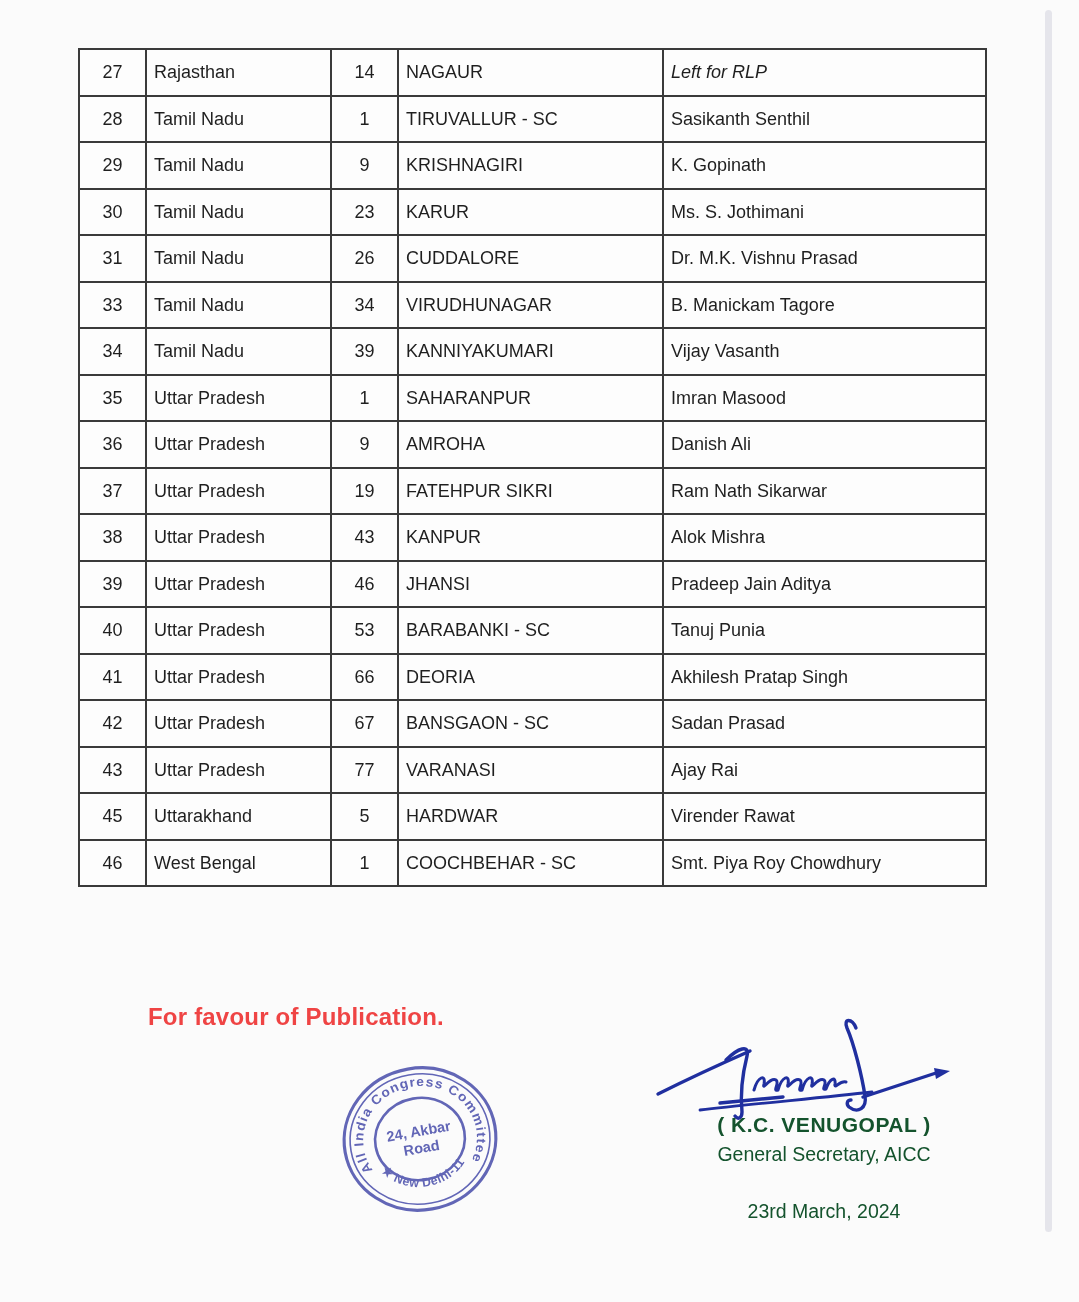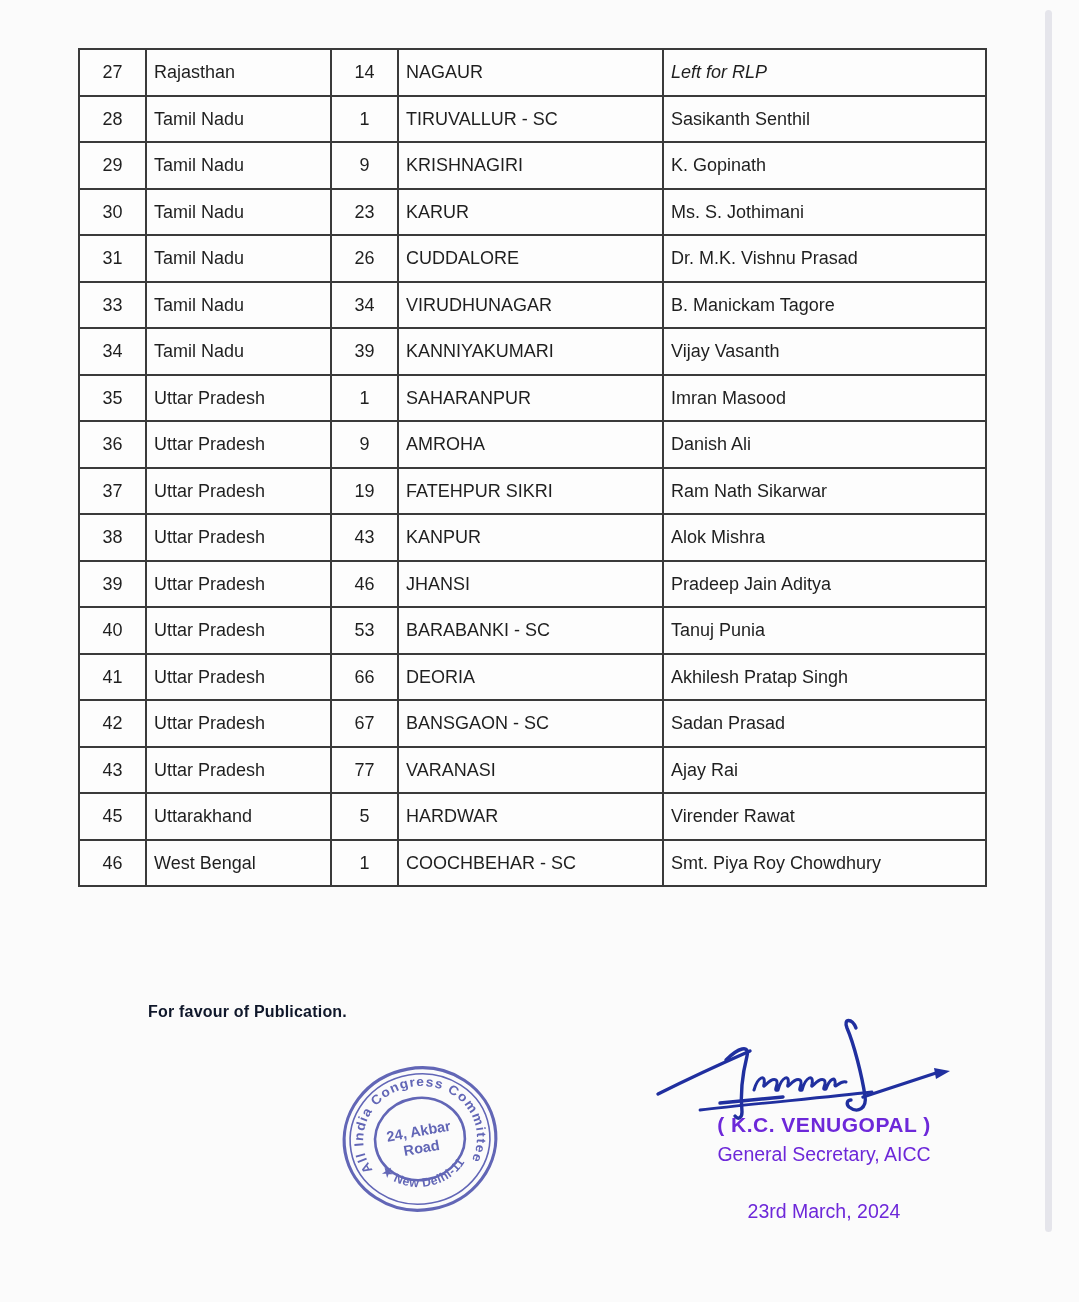--- a/index.html
+++ b/index.html
@@ -27,26 +27,26 @@
     line-height:1.12;
     vertical-align:middle;
     overflow:hidden;
     color:#1f1f1f;
   }
   td.c-serial,td.c-number{text-align:center;padding:1px 2px;}
   td.c-candidate.it{font-style:italic;margin-left:24px;}
   
   .pub-note{
     position:absolute;left:148px;top:1003px;
-    font-size:16px;font-weight:bold;color:#0f172a;
+    font-size:24px;font-weight:bold;color:#ef4444;
     letter-spacing:.2px;
   }
   .signatory{
     position:absolute;left:648px;top:1110px;width:352px;
-    text-align:center;color:#6d28d9;
+    text-align:center;color:#14532d;
   }
   .signatory .name{font-size:21px;font-weight:bold;letter-spacing:.5px;line-height:30px;}
   .signatory .title{font-size:19.5px;line-height:28px;text-align:center;}
   .signatory .date{font-size:19.5px;line-height:28px;margin-top:29px;}
   
   svg.overlay{position:absolute;left:0;top:0;pointer-events:none;}
   .stamp-text{font-family:"Liberation Sans", sans-serif;font-weight:bold;}
   
   .scan-strip{
     position:absolute;left:1045px;top:10px;width:7px;height:1222px;

